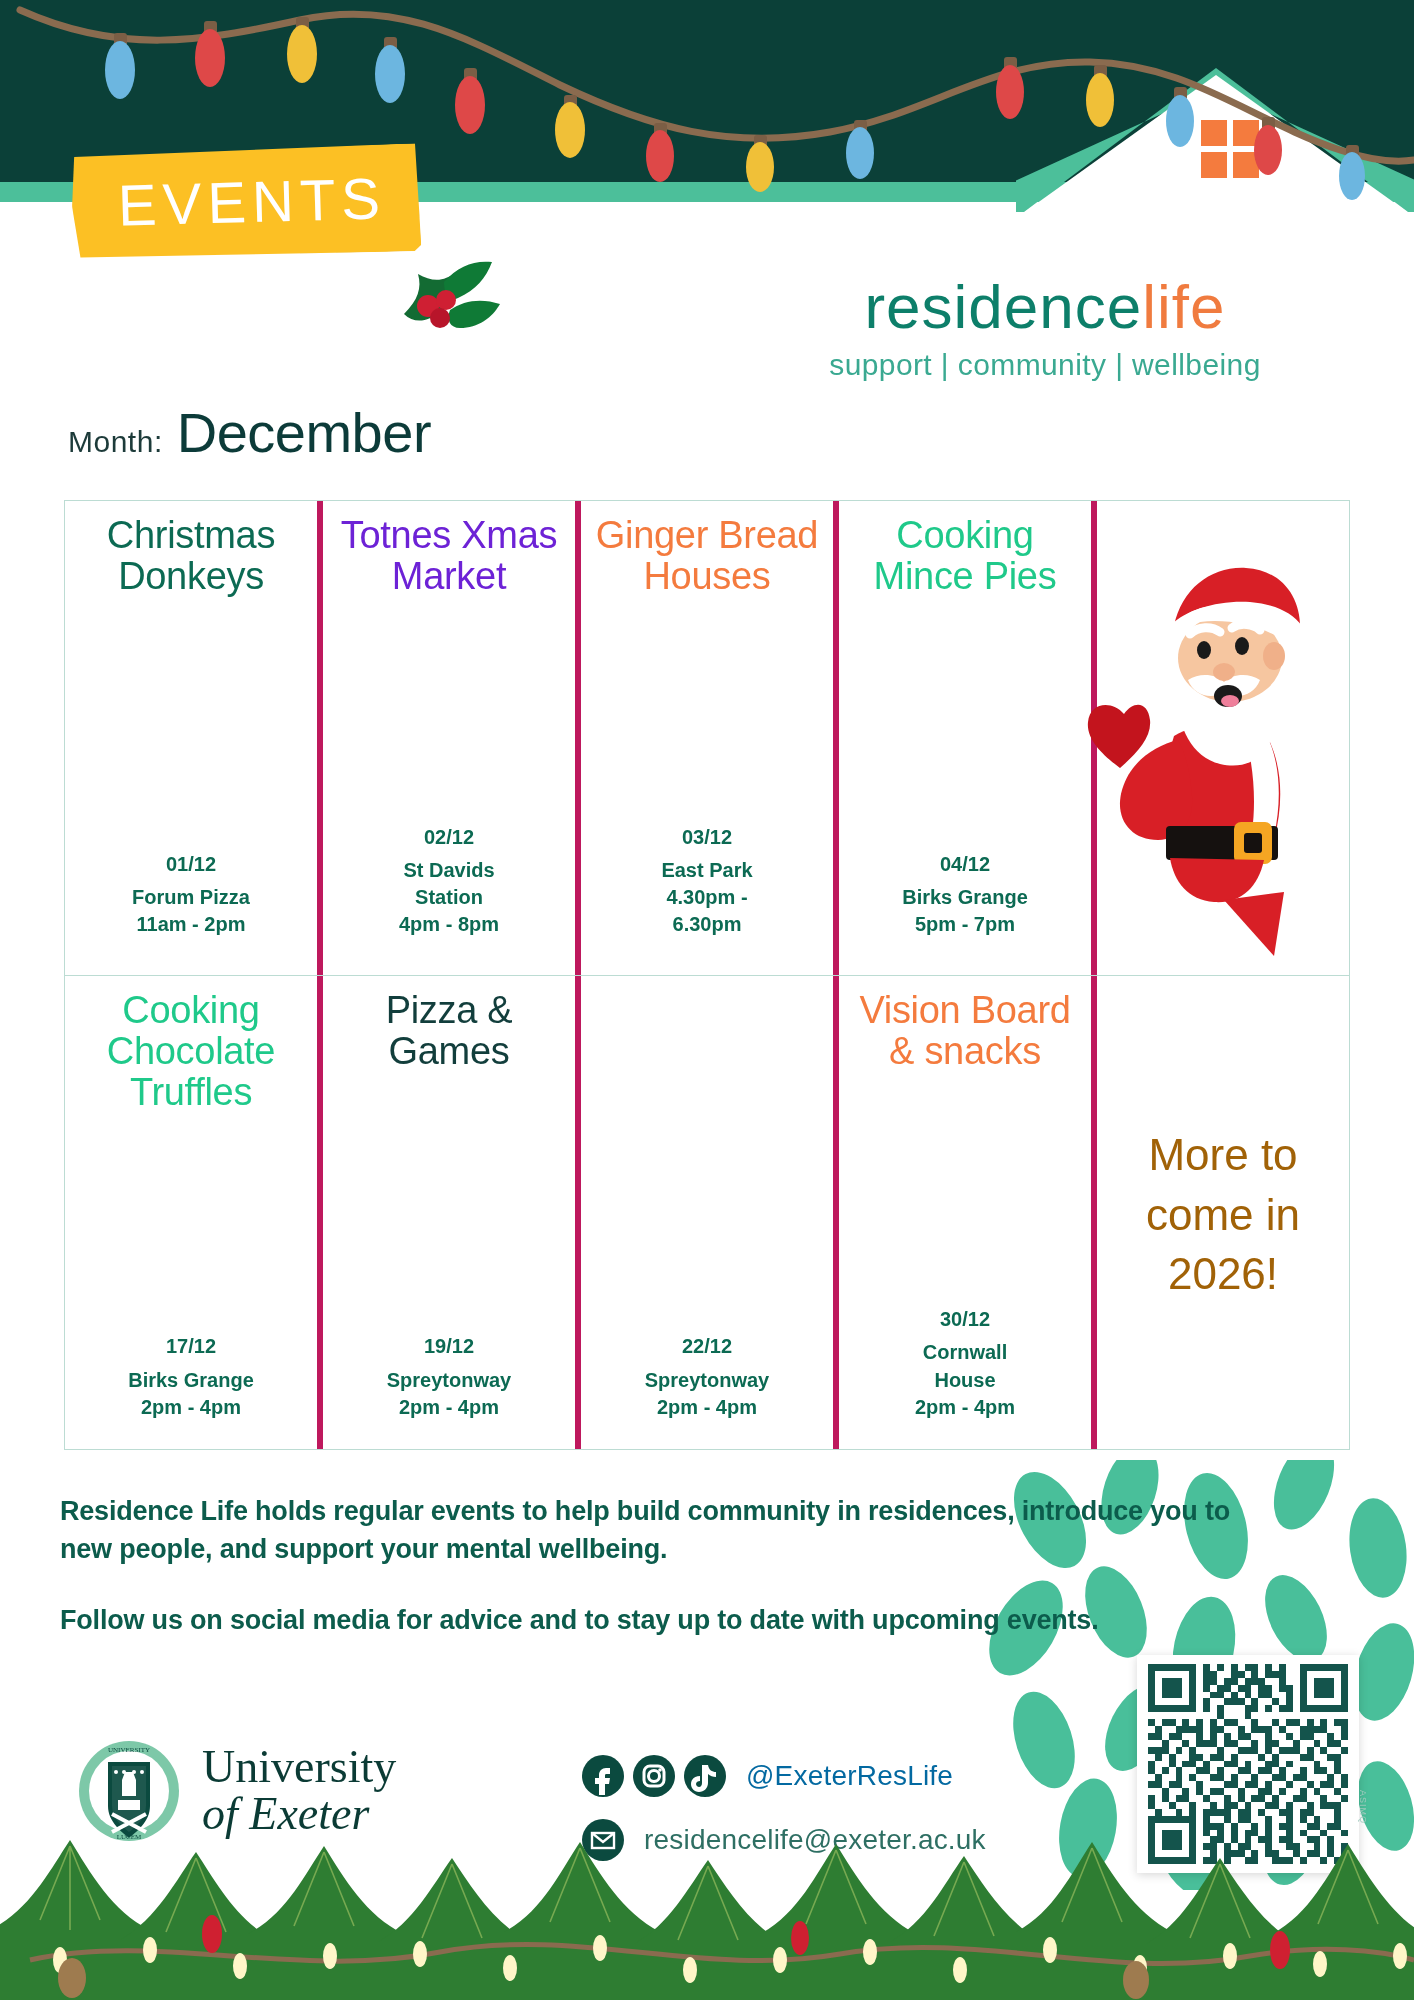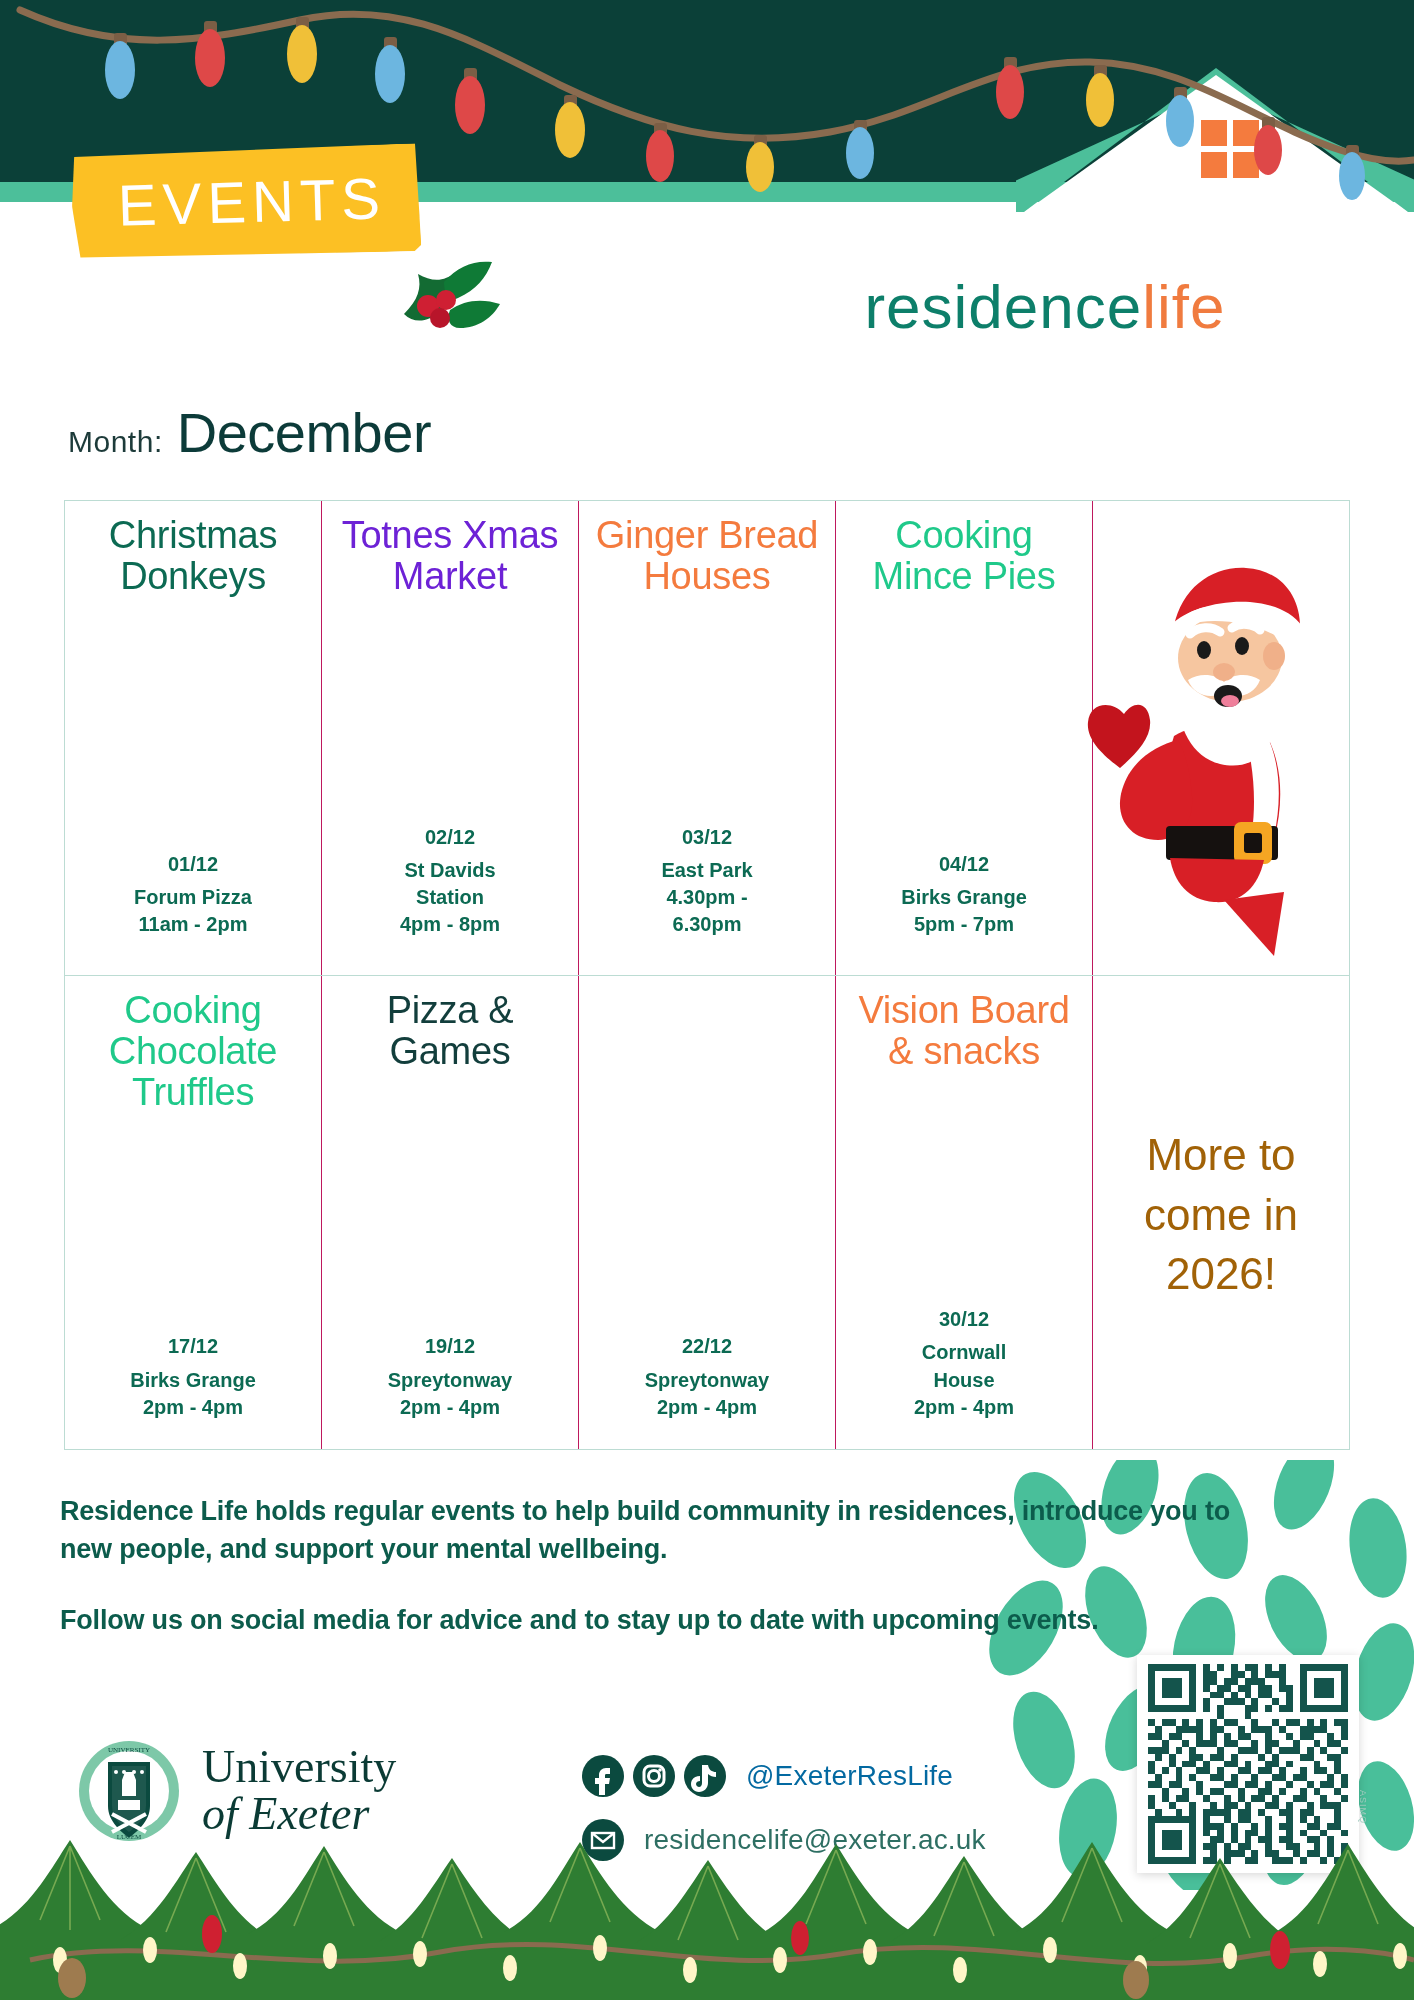--- a/index.html
+++ b/index.html
@@ -63,21 +63,21 @@
   .logo-main { font-size:62px; font-weight:300; letter-spacing:1px; line-height:1.0; }
   .logo-res { color:#0d7f6a; }
   .logo-life { color:#f07b3f; }
   .logo-sub { margin-top:10px; font-size:30px; font-weight:300; color:#3aa991; letter-spacing:.4px; }
 
   
   .tbl { position:absolute; top:500px; left:64px; width:1286px; height:950px;
          border:1px solid #bcdcd3; display:flex; flex-direction:column; }
   .trow { display:flex; flex:1; }
   .trow.r1 { border-bottom:1px solid #bcdcd3; }
-  .tcell { flex:1 1 0; border-right:1px solid #be185d; position:relative;
+  .tcell { flex:1 1 0; border-right:6px solid #be185d; position:relative;
            padding:14px 8px 10px; display:flex; flex-direction:column; align-items:center; }
   .tcell:last-child { border-right:none; }
   .ev-title { font-size:38px; font-weight:400; line-height:1.08; text-align:center; letter-spacing:-.3px; }
   .ev-det { margin-top:auto; padding-bottom:26px; text-align:center;
             color:#0c6a53; font-size:20px; font-weight:700; line-height:1.36; }
   .r2 .ev-det { padding-bottom:18px; }
   .ev-date { display:block; margin-bottom:6px; }
   .more { font-size:44px; color:#a16207; text-align:center; line-height:1.35;
           margin:auto 0; font-weight:400; width:100%; }
 
@@ -216,20 +216,21 @@
 
   <div class="month-row">
     <span class="month-label">Month:</span>
     <span class="month-value">December</span>
   </div>
 
   <div class="logo">
     <div class="logo-main">
       <span class="logo-res">residence</span><span class="logo-life">life</span>
     </div>
+    <div class="logo-sub">support | community | wellbeing</div>
   </div>
 
   <div class="tbl">
 
     <div class="trow r1">
       <div class="tcell">
         <div class="ev-title c-darkgreen">Christmas Donkeys</div>
         <div class="ev-det">
           <span class="ev-date">01/12</span>
           <span>Forum Pizza</span><br>

